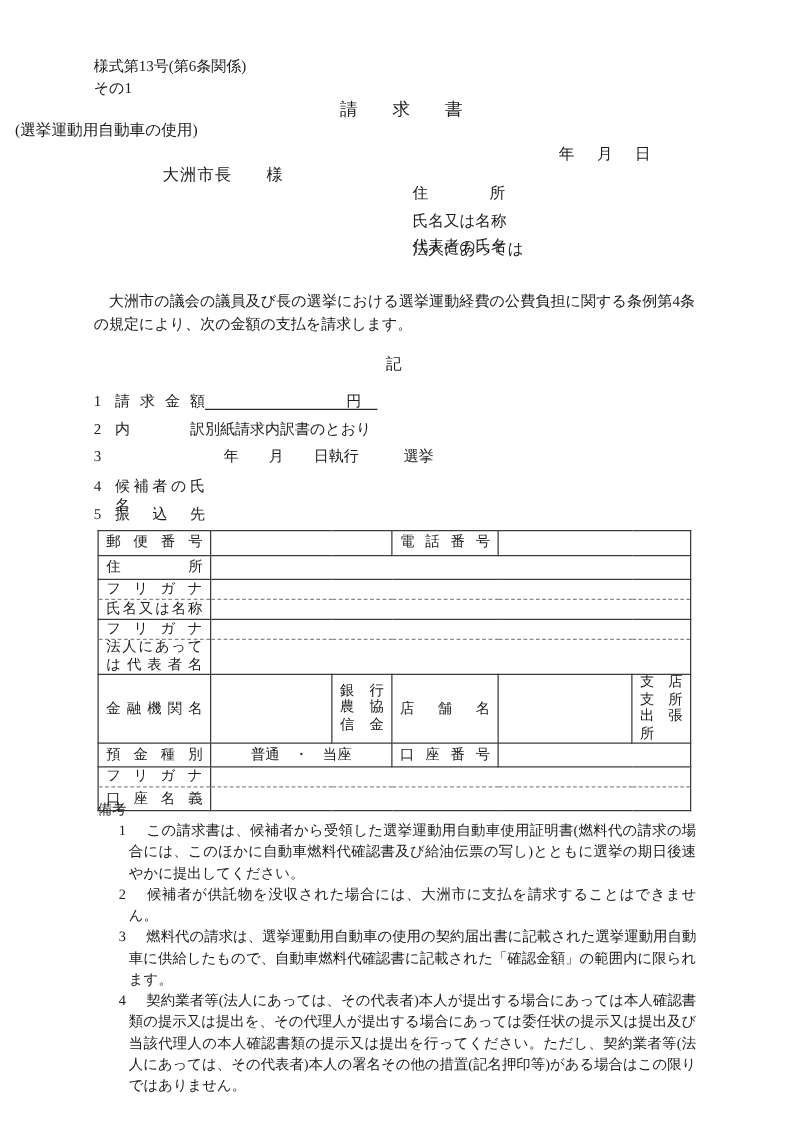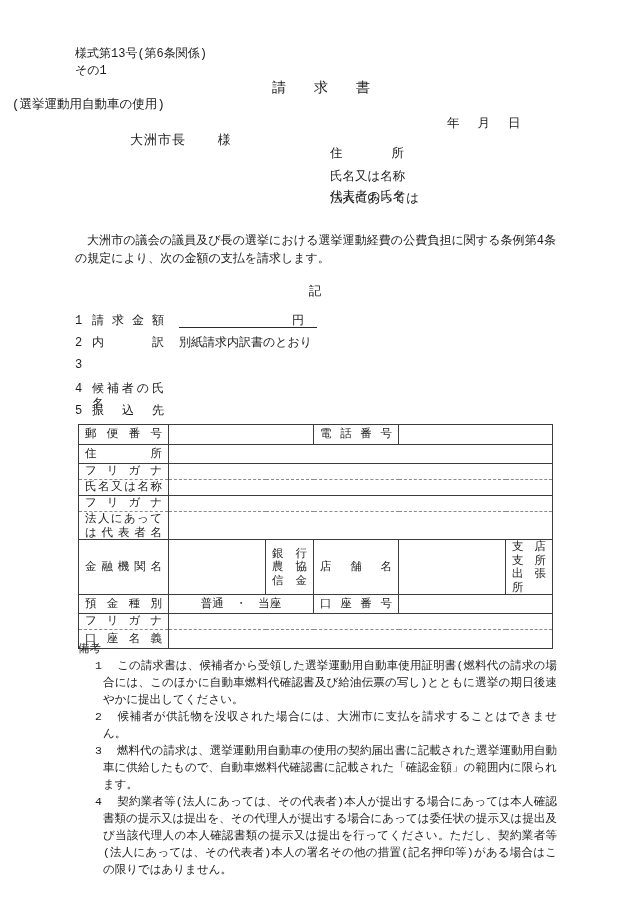--- a/index.html
+++ b/index.html
@@ -1,18 +1,18 @@
 <!DOCTYPE html>
 <html><head>
 <meta charset="utf-8">
 <style>
   html,body { margin:0; padding:0; background:#ffffff; }
   .page {
     position:relative; width:630px; height:903px; background:#ffffff;
-    color:#1c1c1c; font-family:Liberation Mono, monospace;
+    color:#1c1c1c; font-family:Liberation Serif, serif;
     overflow:hidden;
   }
   .abs { position:absolute; }
 
   .form-number { left:75px; top:45px; font-size:12px; }
   .form-part   { left:75px; top:62px; font-size:12px; }
 
   .title    { left:0; top:79px;  width:630px; text-align:center; font-size:14px; padding-left:12px; box-sizing:border-box; }
   .subtitle { left:0; top:96px;  width:630px; font-size:12.5px; padding-left:12px; box-sizing:border-box; }
 
@@ -25,21 +25,21 @@
   .jus { display:inline-block; width:74px; text-align:justify; text-align-last:justify; }
   .s1 { top:147px; } .s2 { top:170px; } .s3 { top:192px;text-align:center; } .s4 { top:190px; }
 
   .body-par { left:75px; top:232px; width:481px; font-size:12px; line-height:18px; text-align:justify; }
 
   .record-marker { left:0; top:283px; width:630px; text-align:center; font-size:12.5px; }
 
   .item { position:absolute; left:75px; display:flex; align-items:flex-start; font-size:12px; line-height:15px; }
   .i1 { top:314px; } .i2 { top:336px; } .i3 { top:358px; } .i4 { top:382px; } .i5 { top:404px; }
   .item .no { display:inline-block; width:17px; }
-  .item .ilabel { display:inline-block; width:72px; text-align:justify; text-align-last:justify; margin-right:15px; }
+  .item .ilabel { display:inline-block; width:72px; text-align:justify; text-align-last:justify; }
   .item .ivalue { display:inline-block; }
   .i3 .ivalue { margin-left:87px; }
   .blank-line { display:inline-block; width:138px; height:14px; line-height:14px;
                 border-bottom:1px solid #2a2a2a; text-align:right; padding-right:13px; box-sizing:border-box; }
 
   table.fill { position:absolute; left:78px; top:424px; width:474px;
                border-collapse:collapse; table-layout:fixed; font-size:11.5px; }
   table.fill td { border:1px solid #3c3c3c; padding:0 6px; vertical-align:middle; line-height:1.25; overflow:hidden; }
   td.lab { text-align:justify; text-align-last:justify;margin-left:39px; }
   td.ctr { text-align:center; }
@@ -96,20 +96,21 @@
   </div>
 
   <div class="item i2">
     <span class="no">2</span>
     <span class="ilabel">内訳</span>
     <span class="ivalue">別紙請求内訳書のとおり</span>
   </div>
 
   <div class="item i3">
     <span class="no">3</span>
+    <span class="ivalue">年　　月　　日執行　　　選挙</span>
   </div>
 
   <div class="item i4">
     <span class="no">4</span>
     <span class="ilabel">候補者の氏名</span>
   </div>
 
   <div class="item i5">
     <span class="no">5</span>
     <span class="ilabel">振込先</span>

